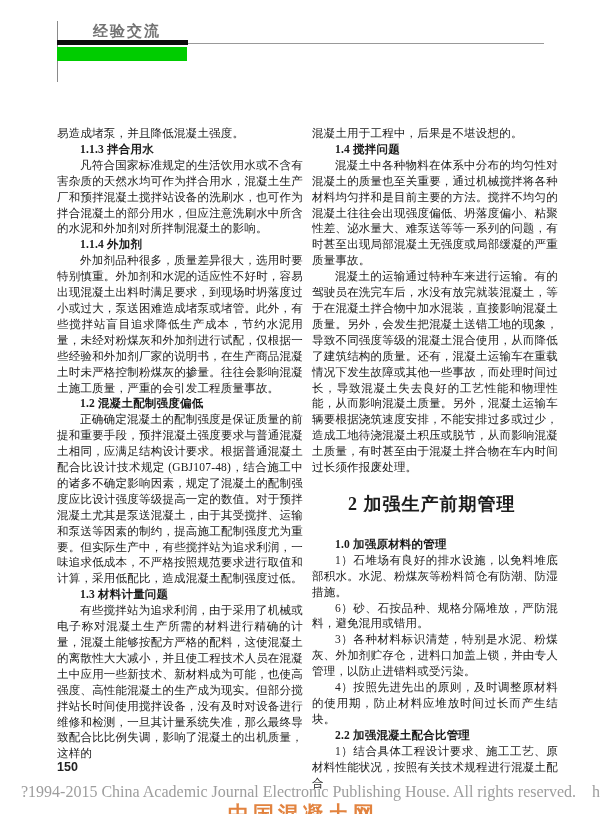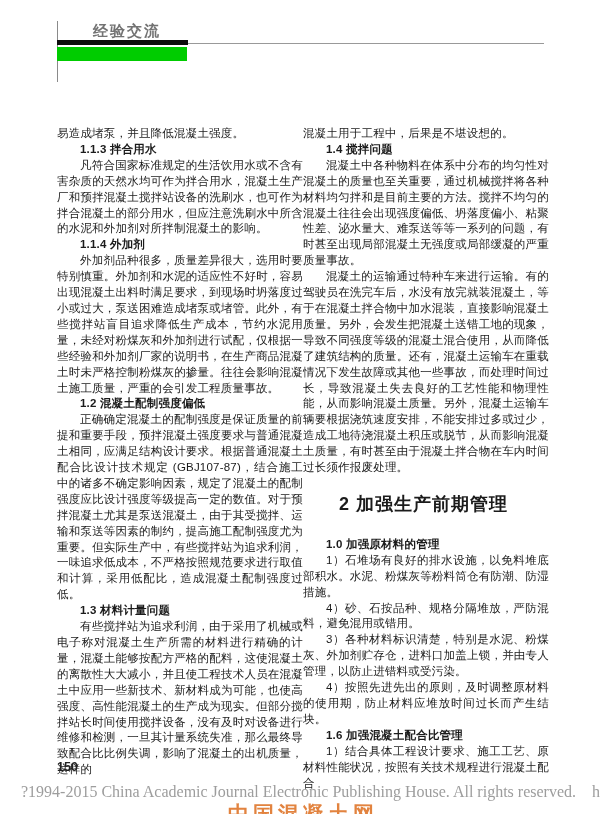--- a/index.html
+++ b/index.html
@@ -45,20 +45,22 @@
     position: absolute;
     left: 57px; top: 47px;
     width: 130px; height: 14px;
   }
   
   .columns {
     position: absolute;
     left: 57px; top: 126px;
     width: 501px;
     display: flex;
+    gap: 9px;
+    font-family: Liberation Serif, serif;
   }
   .col {
     width: 246px;
     color: #1b1b1b;
   }
   .blk {
     font-size: 11.5px;
     line-height: 15.9px;
     text-align: justify;
     text-justify: inter-character;
@@ -111,35 +113,35 @@
 <div class="hdr-greenbar" style="background: rgb(0, 204, 0);"></div>
 
 <div class="columns">
   <div class="col">
       <div class="blk continuation">易造成堵泵，并且降低混凝土强度。</div>
       <div class="blk heading">1.1.3 拌合用水</div>
       <div class="blk paragraph">凡符合国家标准规定的生活饮用水或不含有害杂质的天然水均可作为拌合用水，混凝土生产厂和预拌混凝土搅拌站设备的洗刷水，也可作为拌合混凝土的部分用水，但应注意洗刷水中所含的水泥和外加剂对所拌制混凝土的影响。</div>
       <div class="blk heading">1.1.4 外加剂</div>
       <div class="blk paragraph">外加剂品种很多，质量差异很大，选用时要特别慎重。外加剂和水泥的适应性不好时，容易出现混凝土出料时满足要求，到现场时坍落度过小或过大，泵送困难造成堵泵或堵管。此外，有些搅拌站盲目追求降低生产成本，节约水泥用量，未经对粉煤灰和外加剂进行试配，仅根据一些经验和外加剂厂家的说明书，在生产商品混凝土时未严格控制粉煤灰的掺量。往往会影响混凝土施工质量，严重的会引发工程质量事故。</div>
       <div class="blk heading">1.2 混凝土配制强度偏低</div>
-      <div class="blk paragraph">正确确定混凝土的配制强度是保证质量的前提和重要手段，预拌混凝土强度要求与普通混凝土相同，应满足结构设计要求。根据普通混凝土配合比设计技术规定 (GBJ107-87)，结合施工中的诸多不确定影响因素，规定了混凝土的配制强度应比设计强度等级提高一定的数值。对于预拌混凝土尤其是泵送混凝土，由于其受搅拌、运输和泵送等因素的制约，提高施工配制强度尤为重要。但实际生产中，有些搅拌站为追求利润，一味追求低成本，不严格按照规范要求进行取值和计算，采用低配比，造成混凝土配制强度过低。</div>
+      <div class="blk paragraph">正确确定混凝土的配制强度是保证质量的前提和重要手段，预拌混凝土强度要求与普通混凝土相同，应满足结构设计要求。根据普通混凝土配合比设计技术规定 (GBJ107-48)，结合施工中的诸多不确定影响因素，规定了混凝土的配制强度应比设计强度等级提高一定的数值。对于预拌混凝土尤其是泵送混凝土，由于其受搅拌、运输和泵送等因素的制约，提高施工配制强度尤为重要。但实际生产中，有些搅拌站为追求利润，一味追求低成本，不严格按照规范要求进行取值和计算，采用低配比，造成混凝土配制强度过低。</div>
       <div class="blk heading">1.3 材料计量问题</div>
       <div class="blk paragraph">有些搅拌站为追求利润，由于采用了机械或电子称对混凝土生产所需的材料进行精确的计量，混凝土能够按配方严格的配料，这使混凝土的离散性大大减小，并且使工程技术人员在混凝土中应用一些新技术、新材料成为可能，也使高强度、高性能混凝土的生产成为现实。但部分搅拌站长时间使用搅拌设备，没有及时对设备进行维修和检测，一旦其计量系统失准，那么最终导致配合比比例失调，影响了混凝土的出机质量，这样的</div>
     </div>
   <div class="col">
       <div class="blk continuation">混凝土用于工程中，后果是不堪设想的。</div>
       <div class="blk heading">1.4 搅拌问题</div>
       <div class="blk paragraph">混凝土中各种物料在体系中分布的均匀性对混凝土的质量也至关重要，通过机械搅拌将各种材料均匀拌和是目前主要的方法。搅拌不均匀的混凝土往往会出现强度偏低、坍落度偏小、粘聚性差、泌水量大、难泵送等等一系列的问题，有时甚至出现局部混凝土无强度或局部缓凝的严重质量事故。</div>
       <div class="blk paragraph">混凝土的运输通过特种车来进行运输。有的驾驶员在洗完车后，水没有放完就装混凝土，等于在混凝土拌合物中加水混装，直接影响混凝土质量。另外，会发生把混凝土送错工地的现象，导致不同强度等级的混凝土混合使用，从而降低了建筑结构的质量。还有，混凝土运输车在重载情况下发生故障或其他一些事故，而处理时间过长，导致混凝土失去良好的工艺性能和物理性能，从而影响混凝土质量。另外，混凝土运输车辆要根据浇筑速度安排，不能安排过多或过少，造成工地待浇混凝土积压或脱节，从而影响混凝土质量，有时甚至由于混凝土拌合物在车内时间过长须作报废处理。</div>
       <div class="blk section-heading">2 加强生产前期管理</div>
       <div class="blk heading">1.0 加强原材料的管理</div>
       <div class="blk paragraph">1）石堆场有良好的排水设施，以免料堆底部积水。水泥、粉煤灰等粉料筒仓有防潮、防湿措施。</div>
-      <div class="blk paragraph">4）砂、石按品种、规格分隔堆放，严防混料，避免混用或错用。</div>
+      <div class="blk paragraph">6）砂、石按品种、规格分隔堆放，严防混料，避免混用或错用。</div>
       <div class="blk paragraph">3）各种材料标识清楚，特别是水泥、粉煤灰、外加剂贮存仓，进料口加盖上锁，并由专人管理，以防止进错料或受污染。</div>
       <div class="blk paragraph">4）按照先进先出的原则，及时调整原材料的使用期，防止材料应堆放时间过长而产生结块。</div>
-      <div class="blk heading">1.6 加强混凝土配合比管理</div>
+      <div class="blk heading">2.2 加强混凝土配合比管理</div>
       <div class="blk paragraph">1）结合具体工程设计要求、施工工艺、原材料性能状况，按照有关技术规程进行混凝土配合</div>
     </div>
 </div>
 
 <div class="page-number">150</div>
 <div class="watermark" style="color: rgb(226, 131, 63); margin-top: 44px;">中国混凝土网</div>
 <div class="footer-line" style="color: rgb(157, 157, 157);">?1994-2015 China Academic Journal Electronic Publishing House. All rights reserved.    http://www.cnki.net</div>
 
 </body></html>

